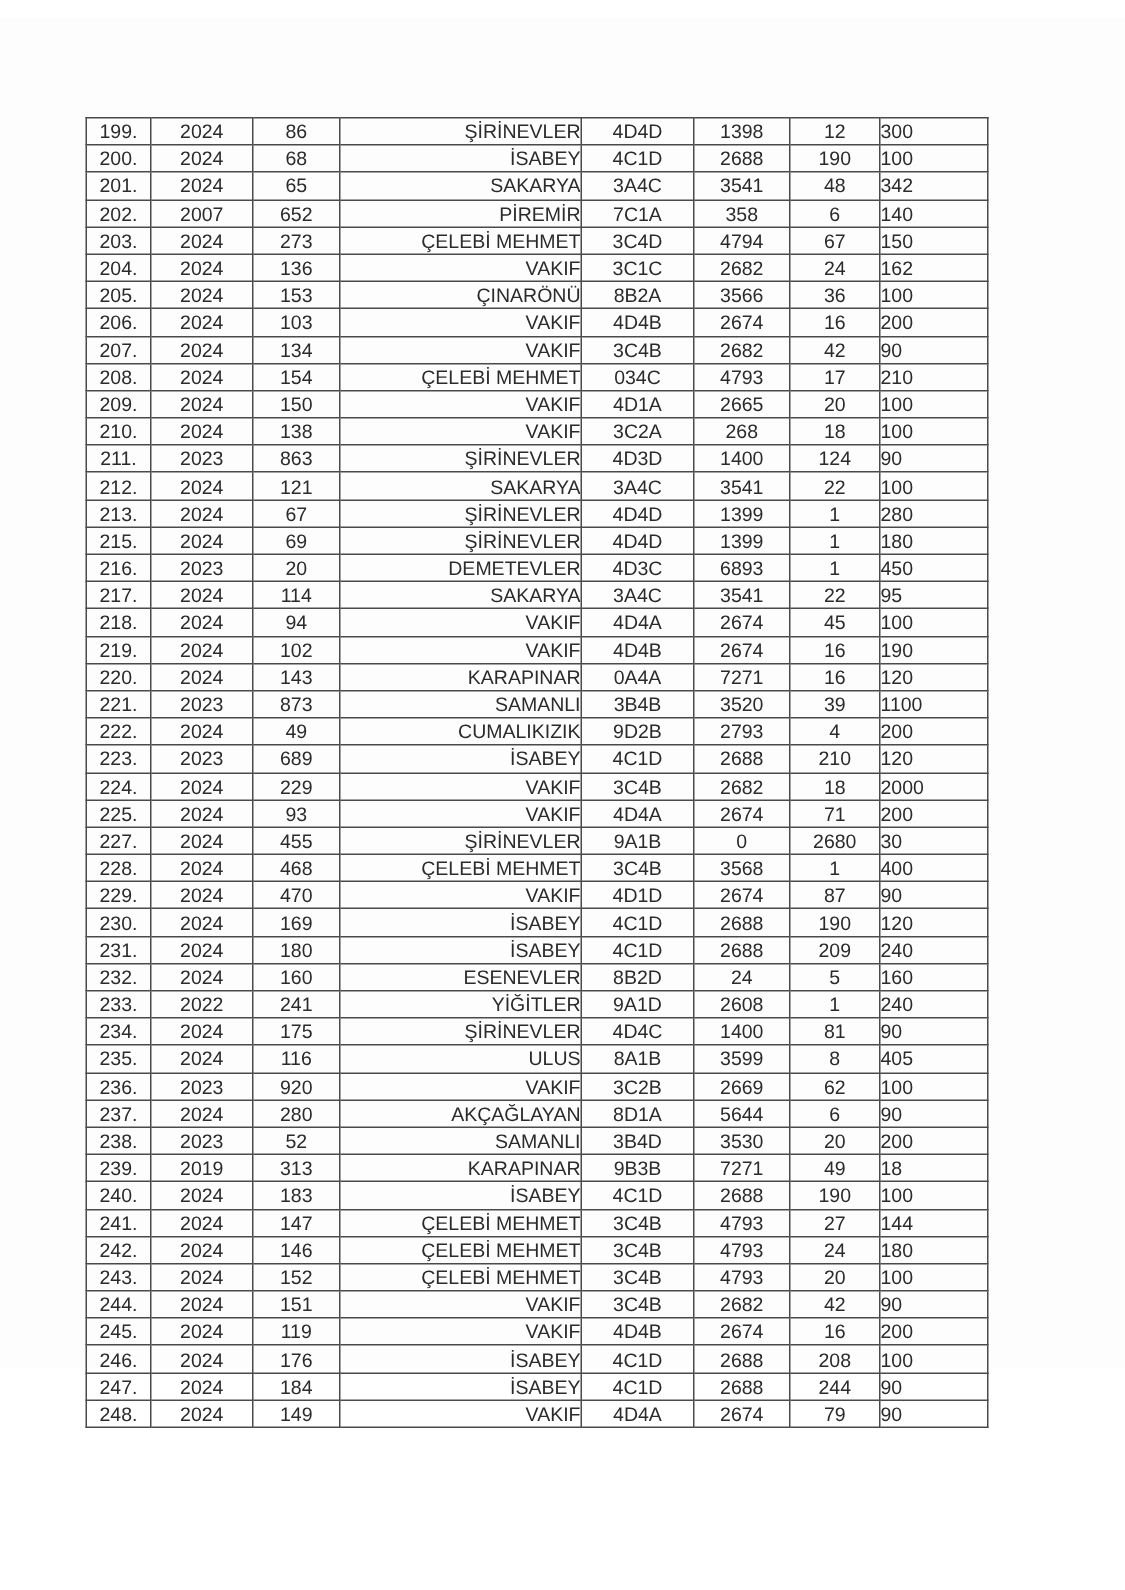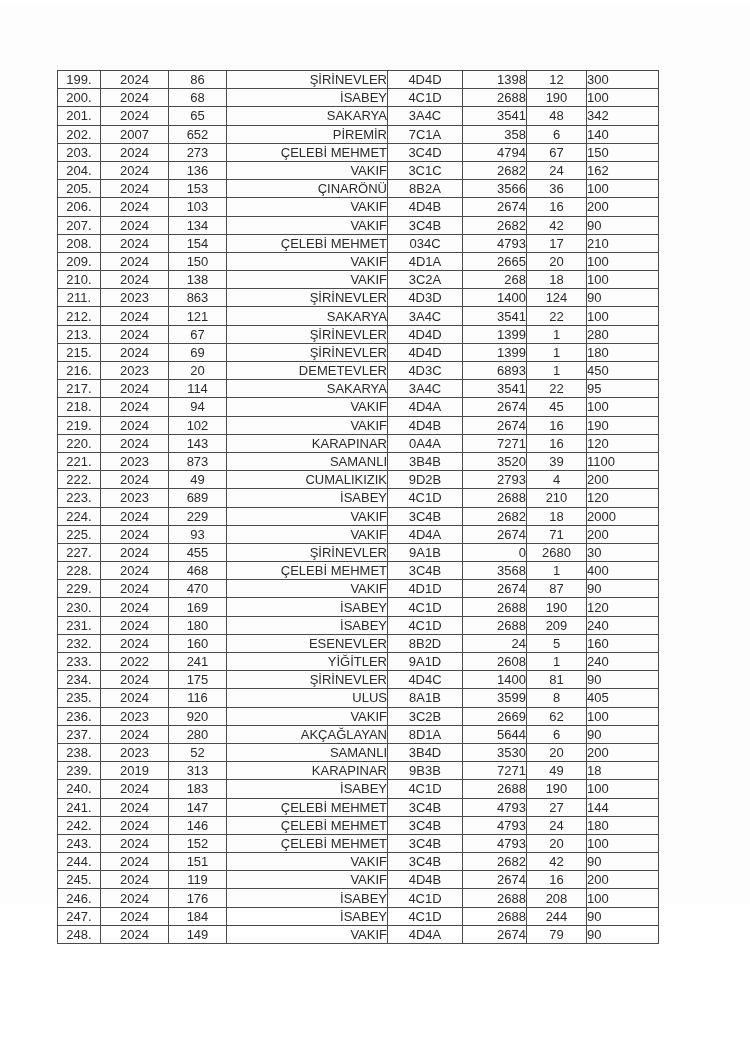--- a/index.html
+++ b/index.html
@@ -1,35 +1,35 @@
 <!DOCTYPE html>
 <html><head>
   <meta charset="utf-8">
   <style>
     html, body { margin: 0; padding: 0; background: #ffffff; }
     body { width: 750px; height: 1060px; position: relative; overflow: hidden; }
-    .page { position: absolute; left: 0; top: 4px; width: 750px; height: 900px; background: #fdfdfd; }
+    .page { position: absolute; left: 0; top: 12px; width: 750px; height: 900px; background: #fdfdfd; }
     table.data {
       position: absolute; left: 57px; top: 66px;
       border-collapse: collapse;
       font-family: "Liberation Sans", "DejaVu Sans", sans-serif;
       font-size: 13px; color: #2b2b2b;
       table-layout: fixed;
     }
     table.data td {
       border: 1px solid #4a4a4a;
       height: 17.2px; line-height: 17px;
       padding: 0; white-space: nowrap; overflow: hidden;
     }
     td.c-no { width: 42px; text-align: center; }
     td.c-year { width: 67px; text-align: center; }
     td.c-num { width: 57px; text-align: center; }
     td.c-name { width: 157px; text-align: right; padding-left: 3px !important; }
     td.c-code { width: 74px; text-align: center; }
-    td.c-val1 { width: 63px; text-align: right; }
+    td.c-val1 { width: 63px; text-align: center; }
     td.c-val2 { width: 59px; text-align: center; }
     td.c-val3 { width: 71px; text-align: left; }
   </style>
 </head>
 <body>
 
 <div class="page">
   <table class="data">
     <tbody id="tbody">
         <tr>

